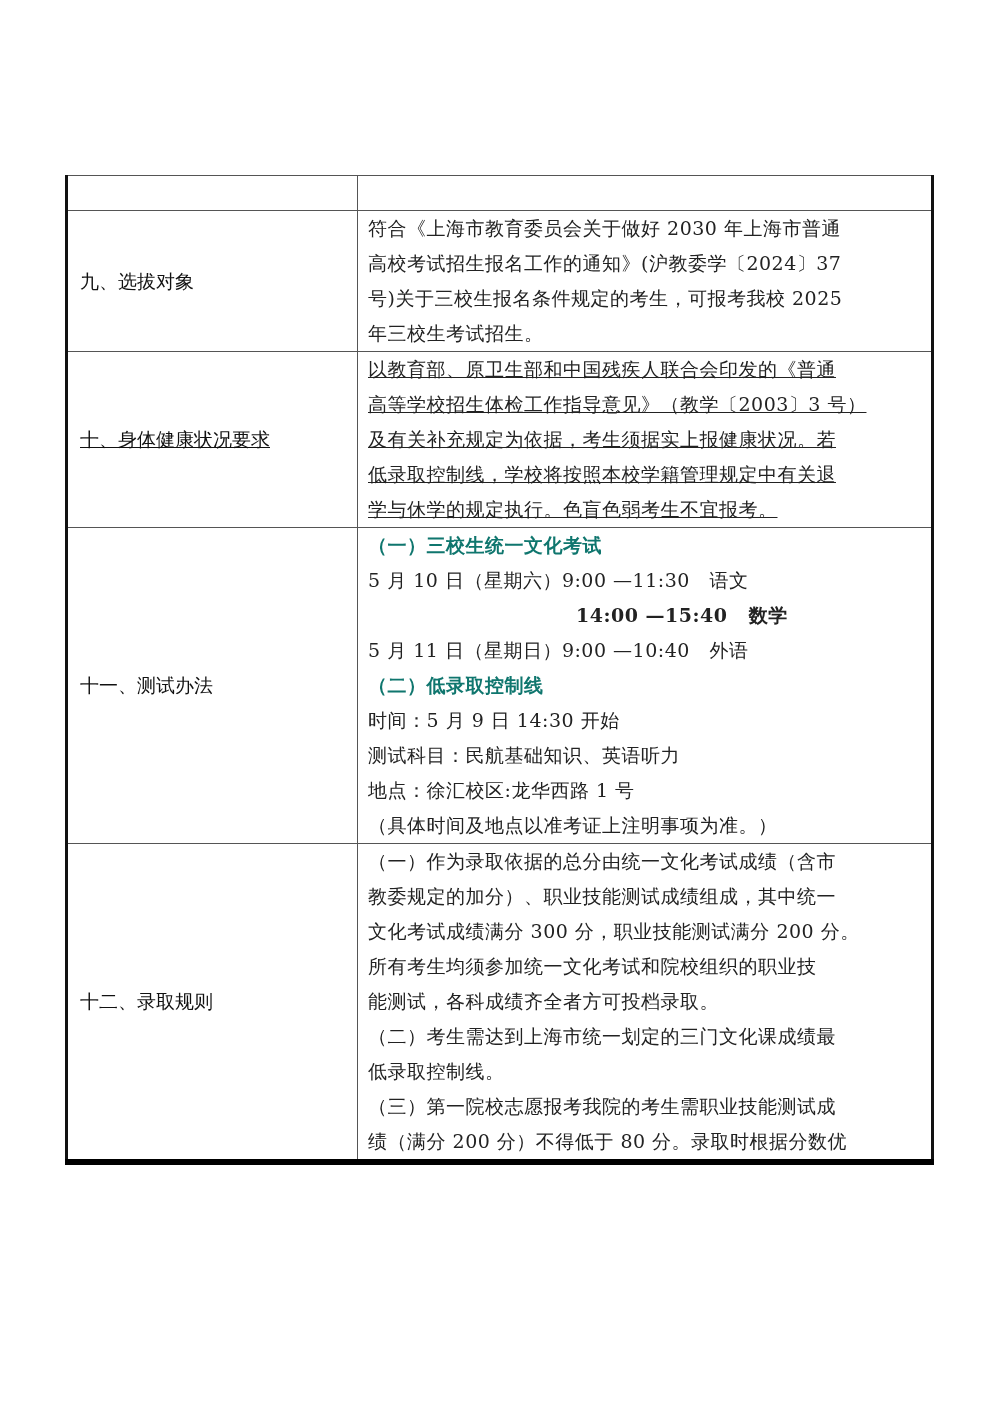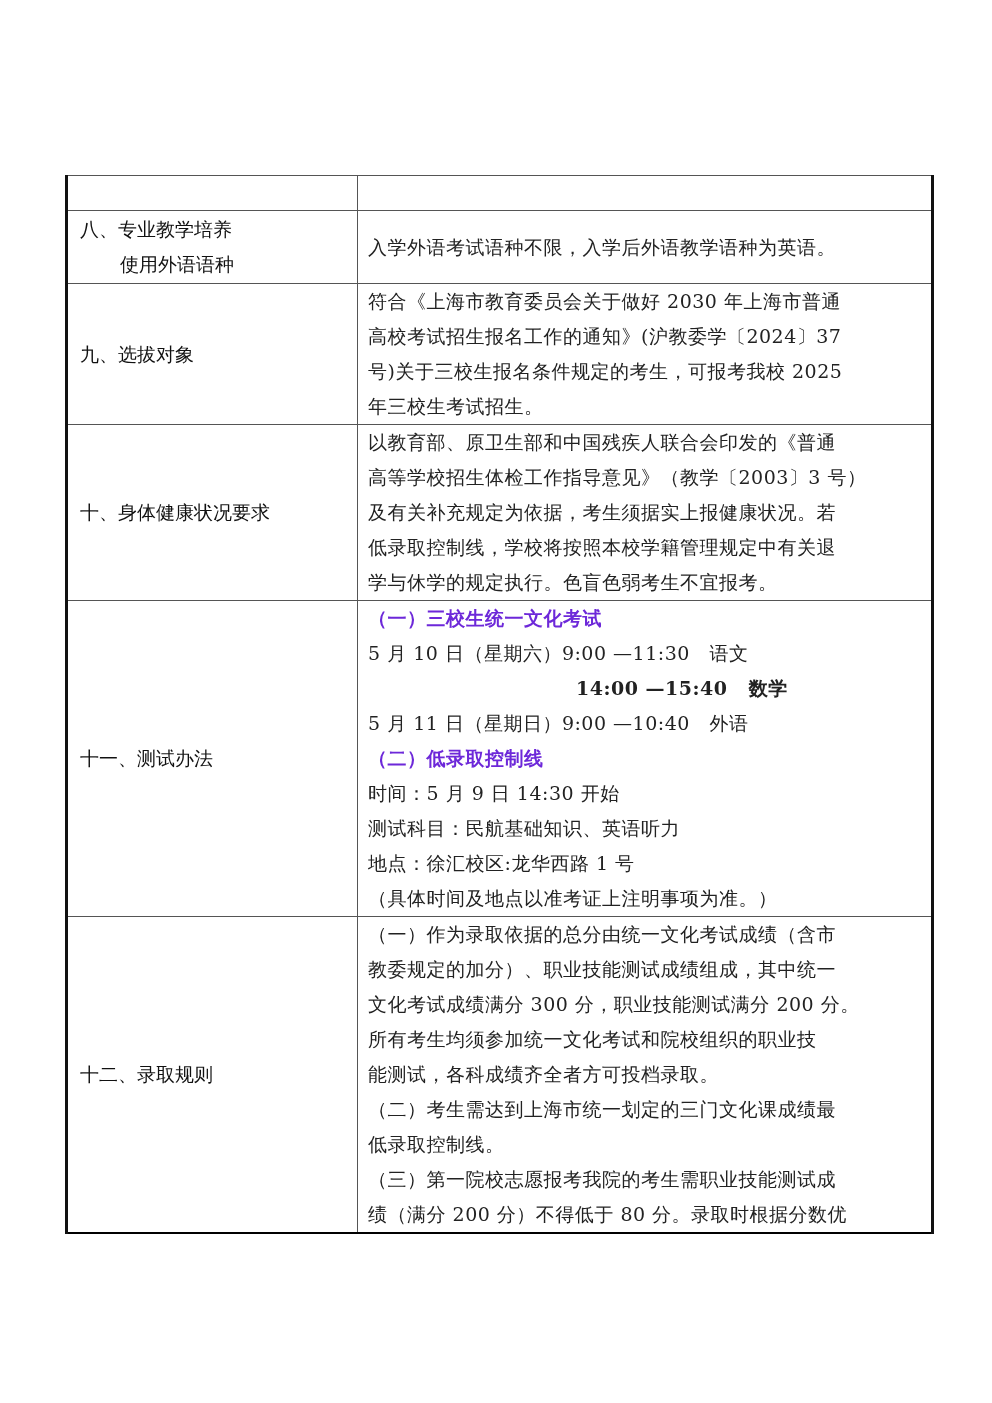--- a/index.html
+++ b/index.html
@@ -28,21 +28,21 @@
     vertical-align: middle;
     padding: 0;
   }
   .doc-table tr td:first-child {
     border-left: 3px solid #111;
   }
   .doc-table tr td:last-child {
     border-right: 3px solid #111;
   }
   .doc-table tr:last-child td {
-    border-bottom: 2px solid #000000;
+    border-bottom: 6px solid #000000;
   }
   .col-label { width: 291px; }
   .col-content { width: 575px; }
   .label-cell {
     font-family: "DejaVu Sans", "Liberation Sans", sans-serif;
     font-size: 19px;
     padding-left: 12px !important;
     line-height: 35px;
     color: #111;
   }
@@ -55,54 +55,45 @@
     line-height: 35px;
     padding: 0 6px 0 10px !important;
     letter-spacing: 0.5px;
     text-align: justify;
     color: #222;
   }
   .content-cell .line { display: block; white-space: nowrap; }
   .content-cell .heading {
     font-family: "DejaVu Sans", "Liberation Sans", sans-serif;
     font-weight: bold;
-    color: #6d28d9;
+    color: #0f766e;
   }
   .content-cell .indent-time { padding-left: 208px; font-weight: bold; }
   .row-empty td { height: 34px; }
   .row-8 td { height: 72px; }
   .row-9 td { height: 139px; }
-  .row-10 td { height: 174px; }
+  .row-10 td { height: 174px; text-decoration: underline; }
   .row-11 td { height: 315px; }
   .row-12 td { height: 315px; vertical-align: top; }
   .row-12 td.label-cell { vertical-align: middle; }
 </style>
 </head>
 <body>
 
 <table class="doc-table">
   <colgroup>
     <col class="col-label">
     <col class="col-content">
   </colgroup>
   <tbody>
     <tr class="row-empty">
       <td class="label-cell"></td>
       <td class="content-cell"></td>
     </tr>
 
-    <tr class="row-8">
-      <td class="label-cell">
-        <span class="line">八、专业教学培养</span>
-        <span class="indent">使用外语语种</span>
-      </td>
-      <td class="content-cell">
-        <span class="line">入学外语考试语种不限，入学后外语教学语种为英语。</span>
-      </td>
-    </tr>
 
     <tr class="row-9">
       <td class="label-cell">九、选拔对象</td>
       <td class="content-cell">
         <span class="line">符合《上海市教育委员会关于做好 2030 年上海市普通</span>
         <span class="line">高校考试招生报名工作的通知》(沪教委学〔2024〕37</span>
         <span class="line">号)关于三校生报名条件规定的考生，可报考我校 2025</span>
         <span class="line">年三校生考试招生。</span>
       </td>
     </tr>

